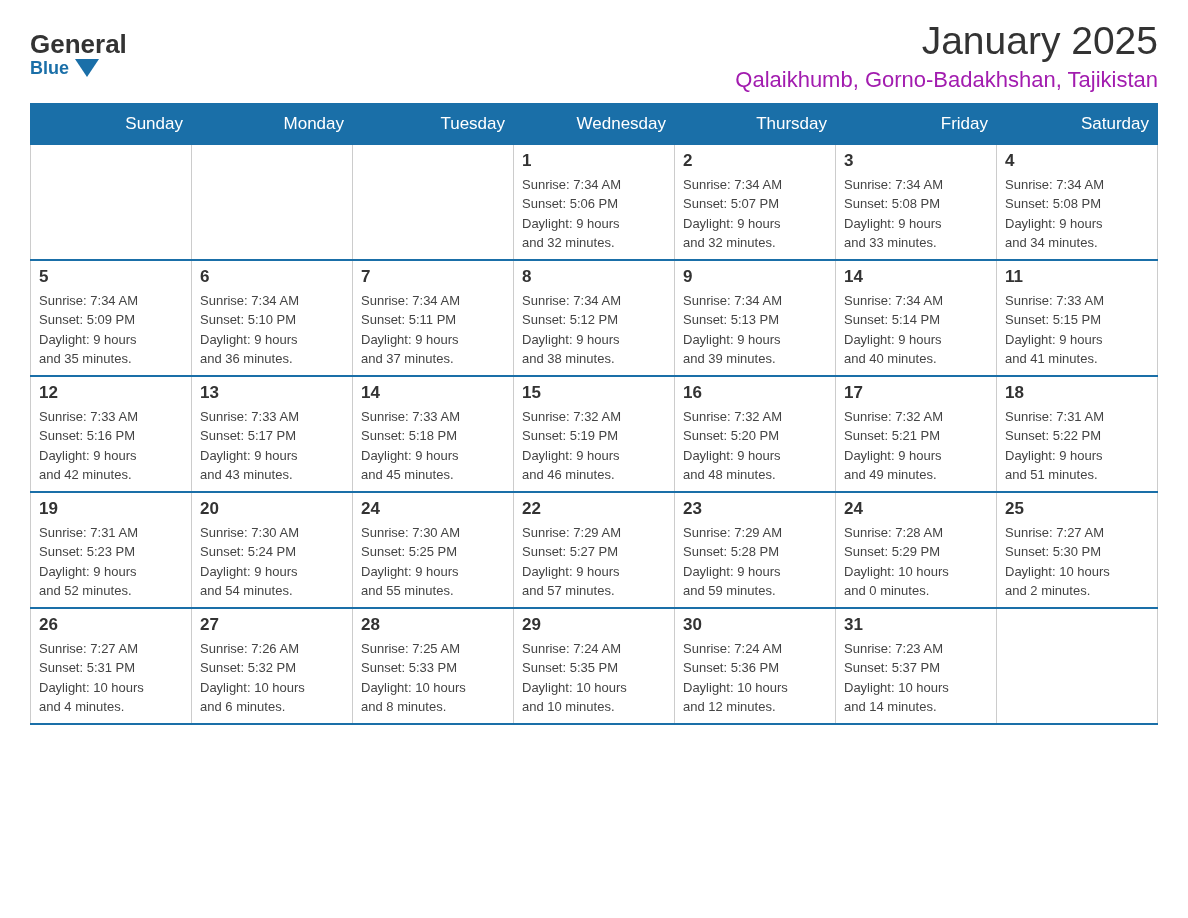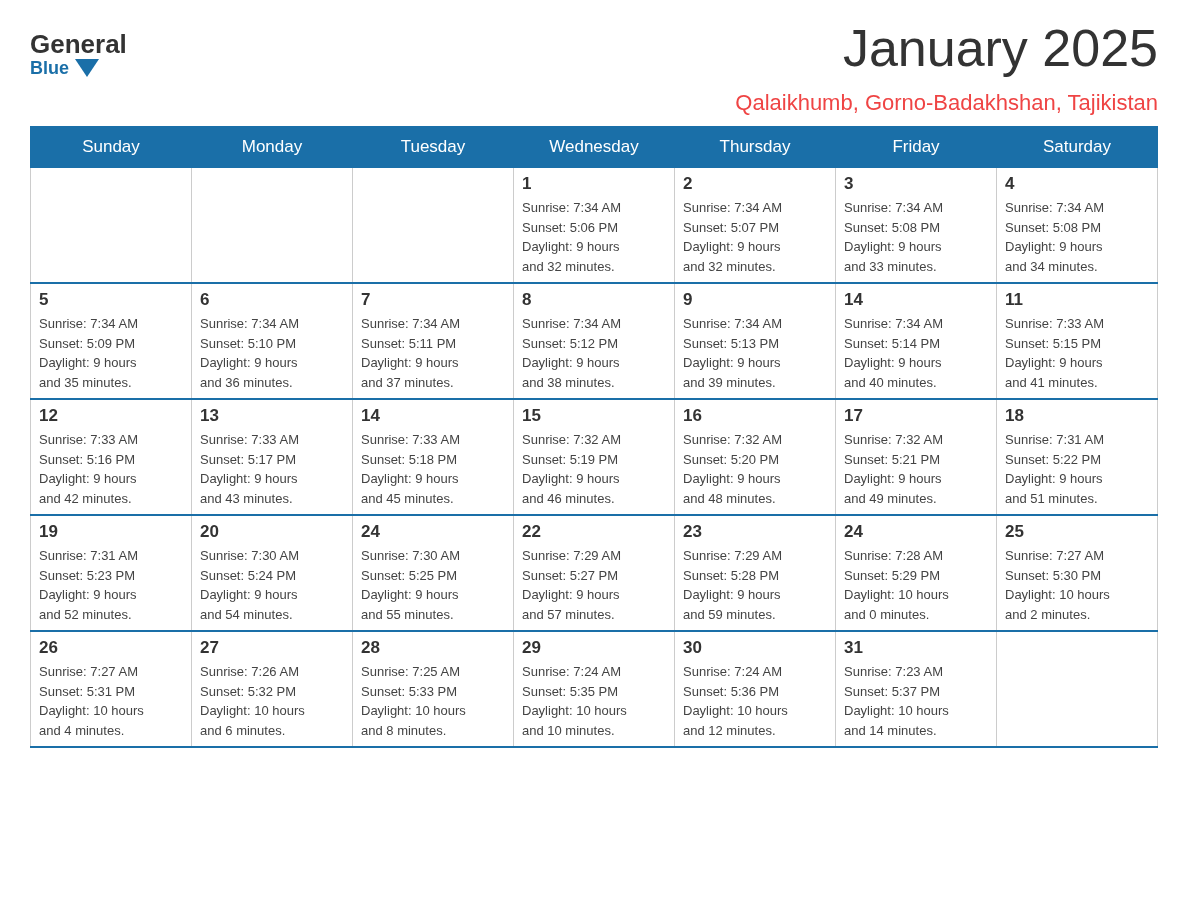--- a/index.html
+++ b/index.html
@@ -42,43 +42,43 @@
       border-left: 12px solid transparent;
       border-right: 12px solid transparent;
       border-top: 18px solid #1a6fa8;
       display: inline-block;
       margin-left: 2px;
     }
     .title-area {
       text-align: right;
     }
     .main-title {
-      font-size: 52px;
+      font-size: 39px;
       font-weight: normal;
       color: #333;
       line-height: 1.1;
     }
     .subtitle {
       font-size: 22px;
-      color: #ef4444;
-      margin-top: 13px;
+      color: #a21caf;
+      margin-top: 4px;
     }
     .calendar {
       width: 100%;
       border-collapse: collapse;
       margin-top: 10px;
     }
     .calendar thead tr th {
       background-color: #1a6fa8;
       color: #ffffff;
       font-size: 17px;
       font-weight: normal;
       padding: 10px 8px;
       border: 1px solid #1a6fa8;
-      text-align: center;
+      text-align: right;
     }
     .calendar tbody tr td {
       border: 1px solid #ccc;
       vertical-align: top;
       padding: 6px 8px;
       width: calc(100% / 7);
       min-height: 90px;
     }
     .calendar tbody tr td.empty {
       background: #fff;

